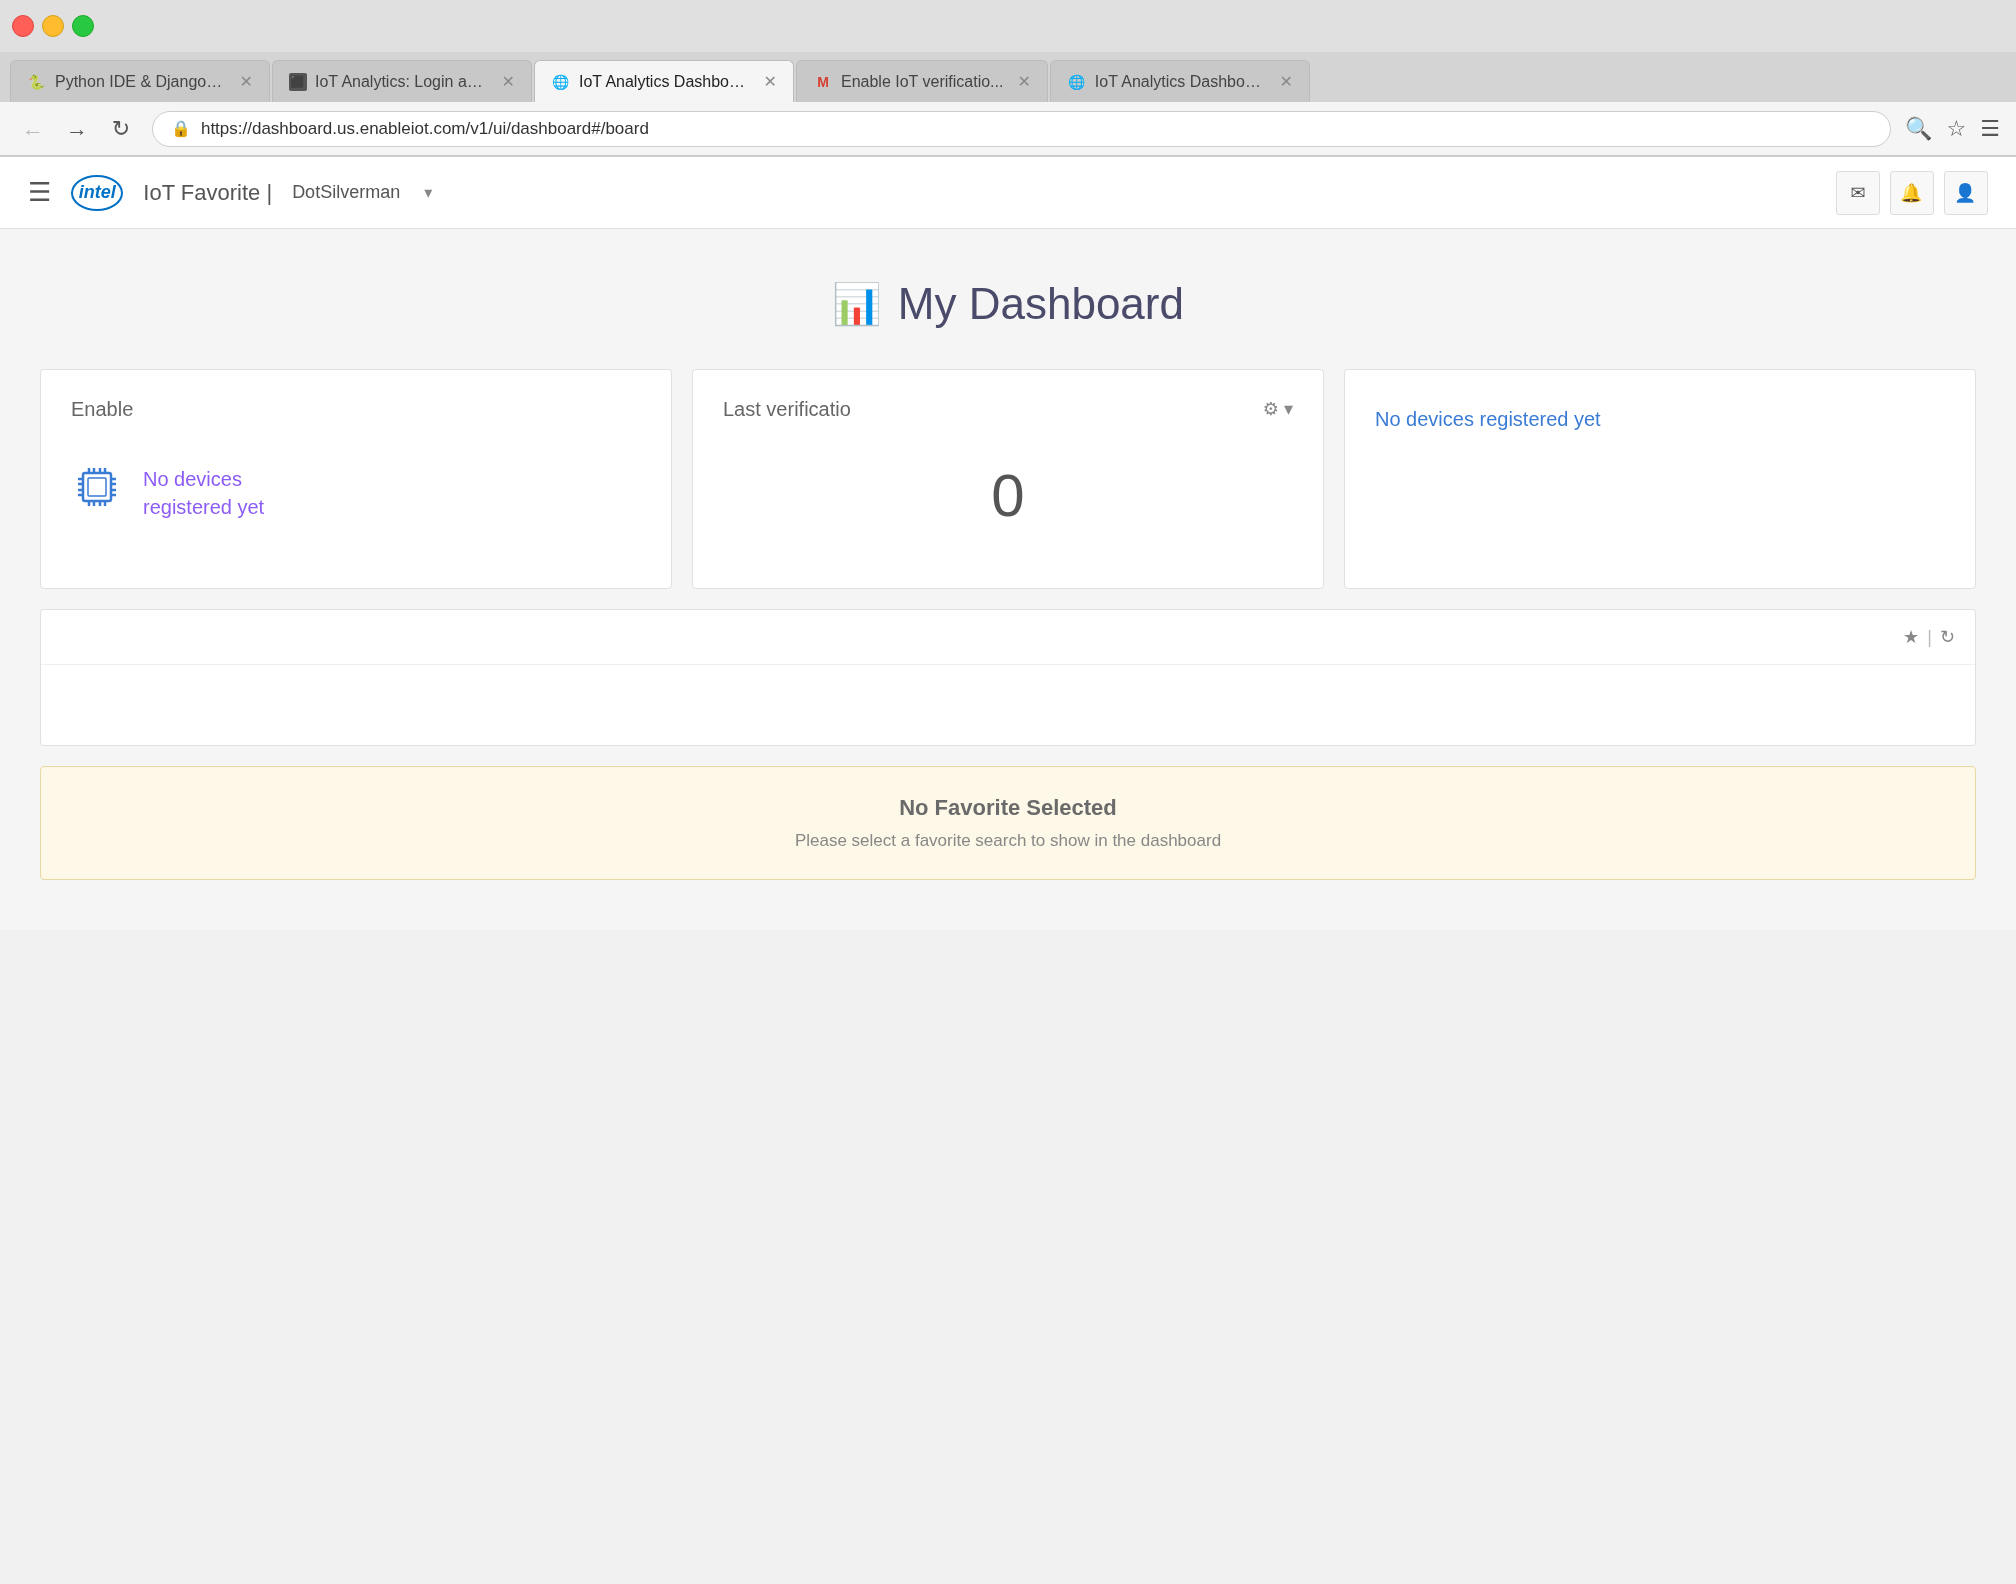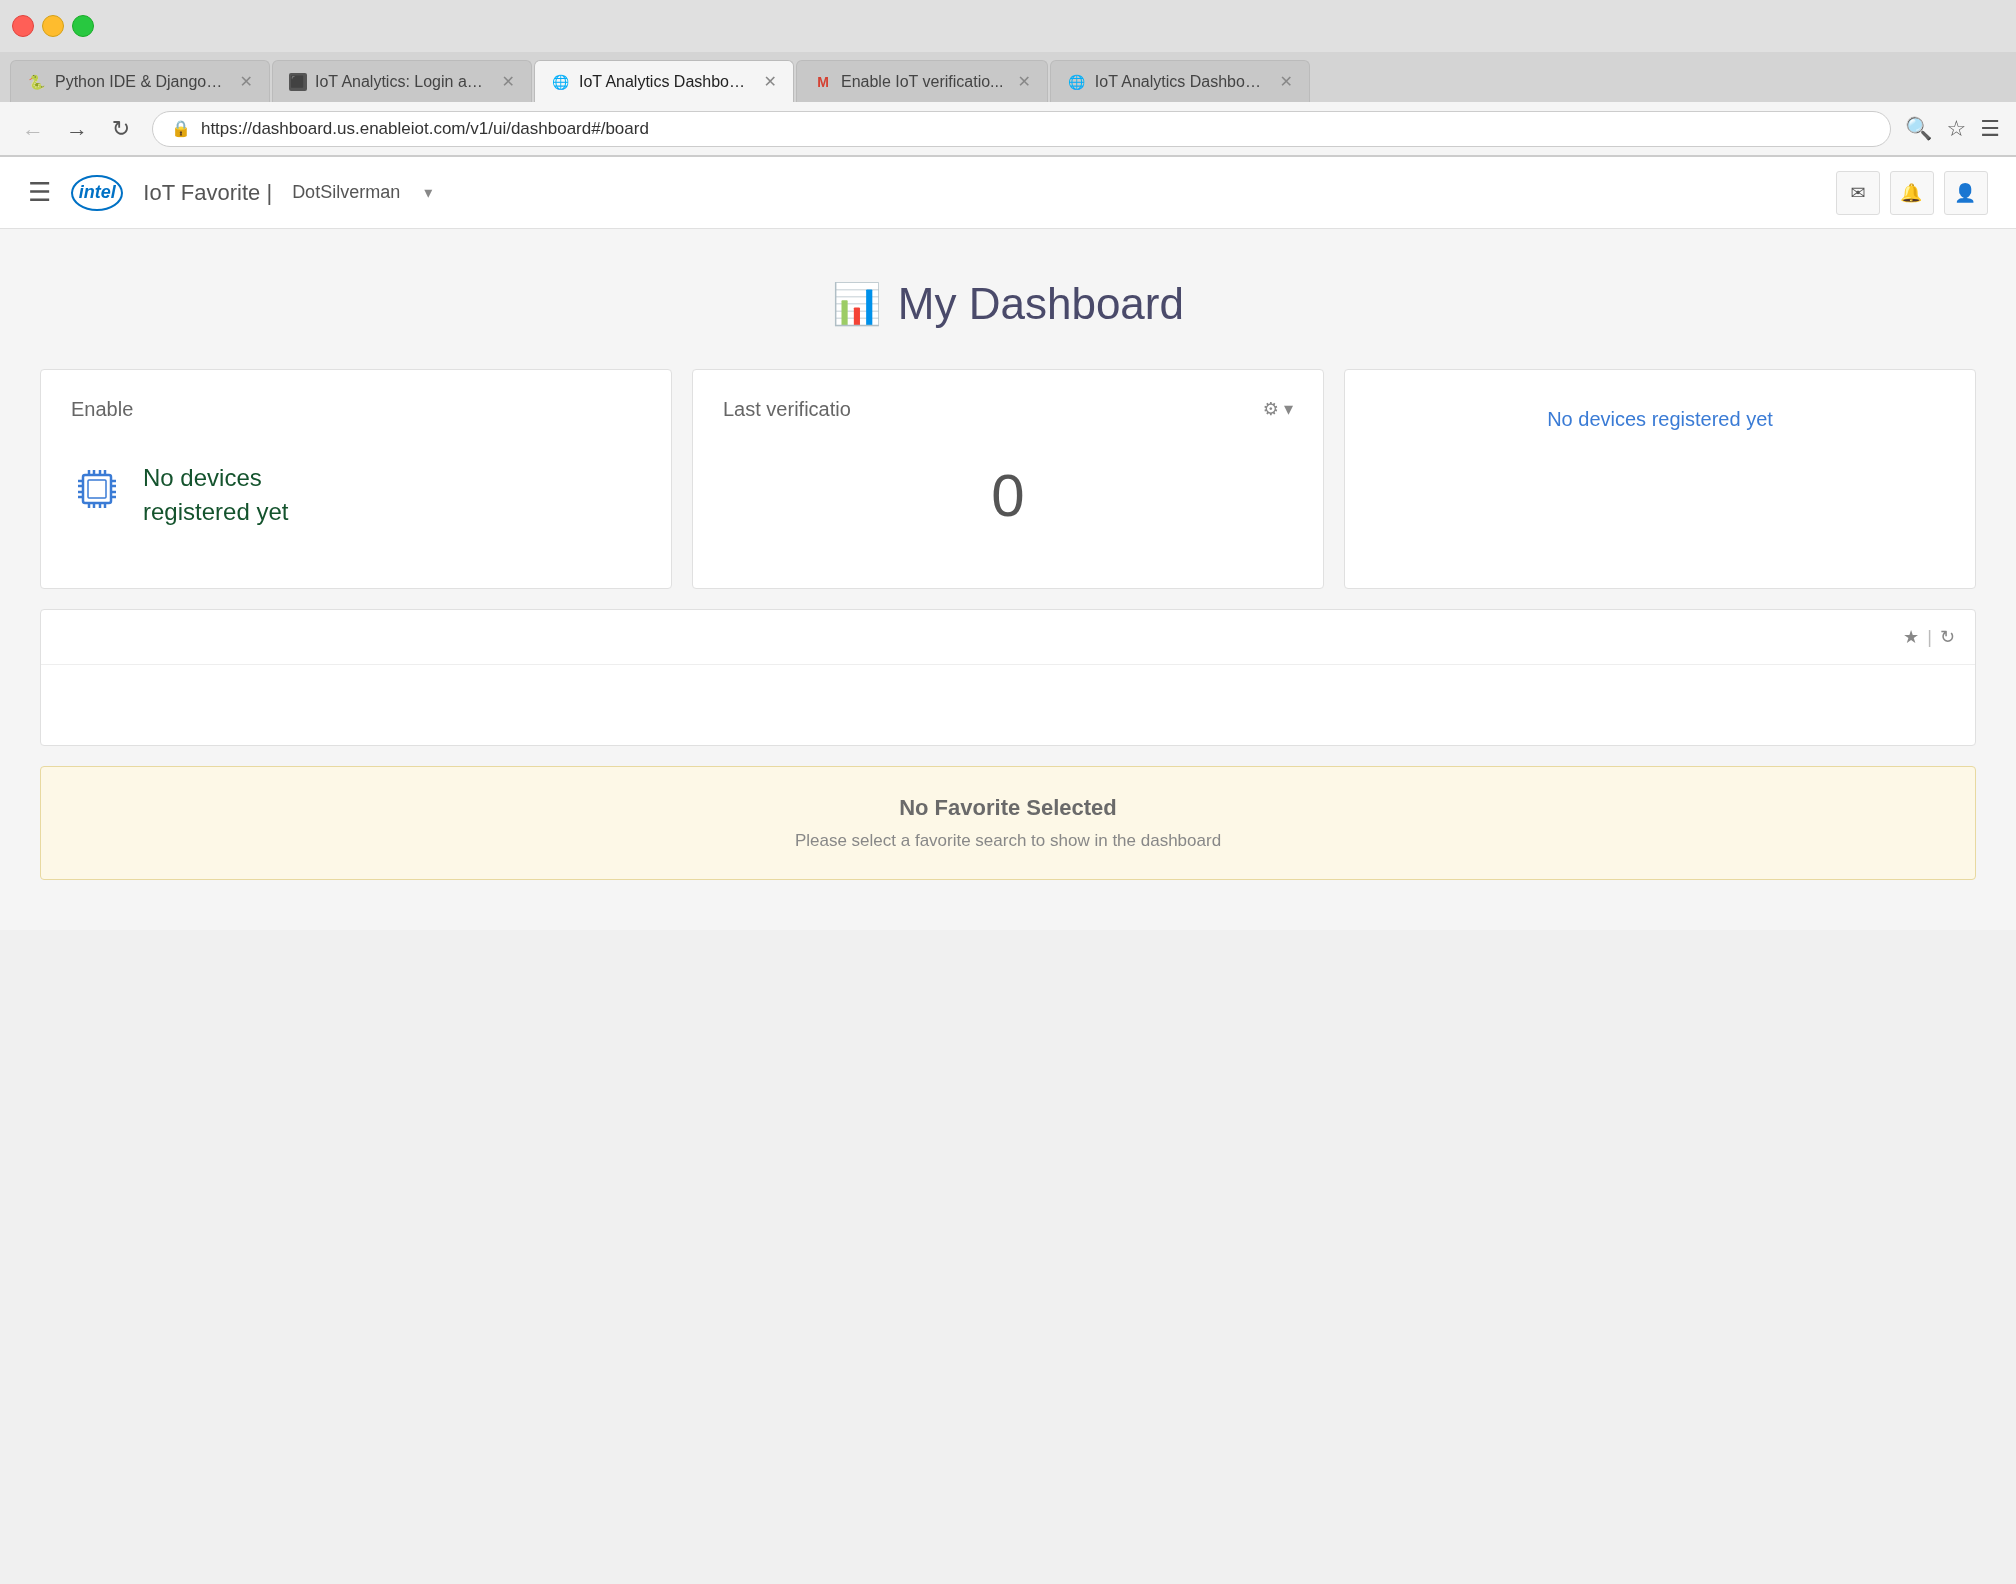--- a/index.html
+++ b/index.html
@@ -55,27 +55,27 @@
     
     .widget-row { display: flex; gap: 20px; margin-bottom: 20px; }
     .widget { background: white; border: 1px solid #e0e0e0; border-radius: 4px; padding: 28px 30px; flex: 1; min-height: 220px; }
     .widget-title { font-size: 20px; color: #666; margin-bottom: 20px; }
     .widget-header { display: flex; justify-content: space-between; align-items: flex-start; }
     .widget-settings { color: #888; font-size: 18px; cursor: pointer; }
 
     
     .devices-content { display: flex; align-items: center; gap: 20px; padding: 20px 0; }
     .chip-icon { font-size: 48px; color: #3a7bd5; }
-    .no-devices-text { color: #14532d; font-size: 24px; line-height: 1.4; }
+    .no-devices-text { color: #8b5cf6; font-size: 20px; line-height: 1.4; }
 
     
     .observations-value { font-size: 60px; color: #555; text-align: center; padding: 20px 0; }
 
     
-    .healthy-devices-content { padding: 10px 0; text-align: center; }
+    .healthy-devices-content { padding: 10px 0; }
     .no-devices-link { color: #3a7bd5; font-size: 20px; text-decoration: none; }
 
     
     .wide-widget { background: white; border: 1px solid #e0e0e0; border-radius: 4px; margin-bottom: 20px; }
     .wide-widget-header { padding: 16px 20px; display: flex; justify-content: flex-end; align-items: center; gap: 10px; border-bottom: 1px solid #eee; }
     .widget-header-icons { display: flex; align-items: center; gap: 8px; color: #888; font-size: 18px; cursor: pointer; }
     .wide-widget-body { padding: 20px; min-height: 80px; }
 
     
     .favorite-section { background: #fdf8e7; border: 1px solid #e8d9a0; border-radius: 4px; padding: 28px 24px; text-align: center; }

